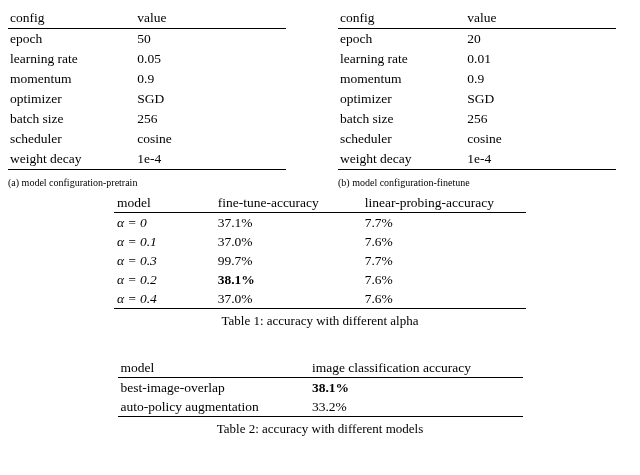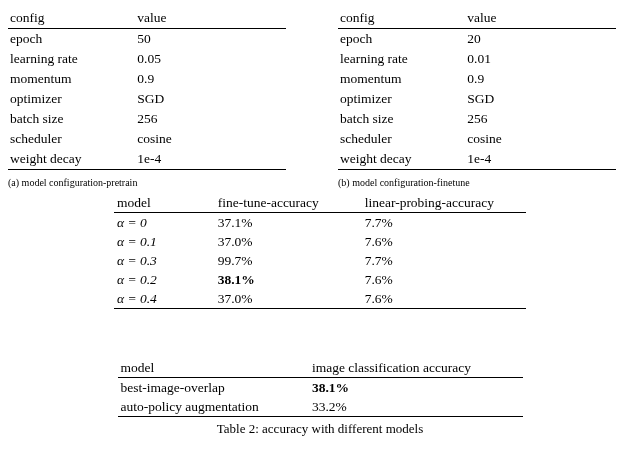--- a/index.html
+++ b/index.html
@@ -221,20 +221,21 @@
           <td class="c-ft bold">38.1%</td>
           <td class="c-lp">7.6%</td>
         </tr>
         <tr class="rule-bottom">
           <td class="c-model math-alpha">α = 0.4</td>
           <td class="c-ft">37.0%</td>
           <td class="c-lp">7.6%</td>
         </tr>
       </tbody>
     </table>
+    <div class="caption">Table 1: accuracy with different alpha</div>
   </div>
 
   <div id="models-block">
     <table class="models-table">
       <thead>
         <tr class="rule-mid">
           <th class="c-model">model</th>
           <th class="c-acc">image classification accuracy</th>
         </tr>
       </thead>

